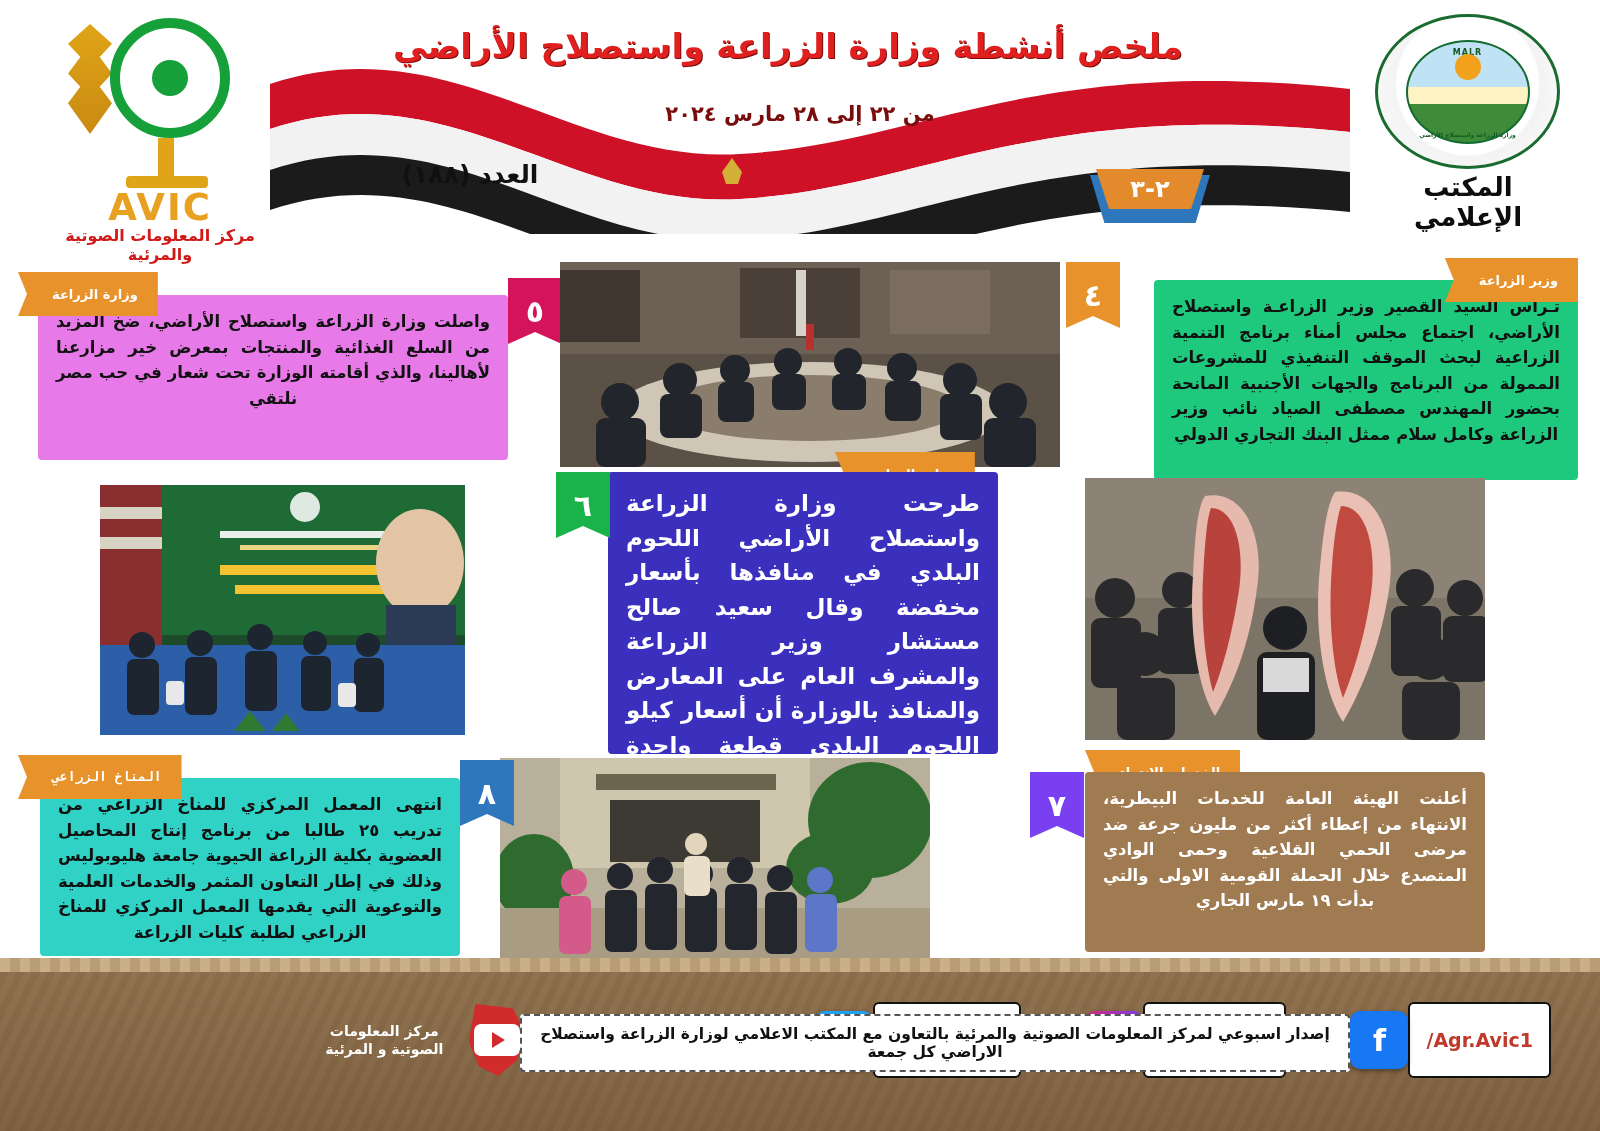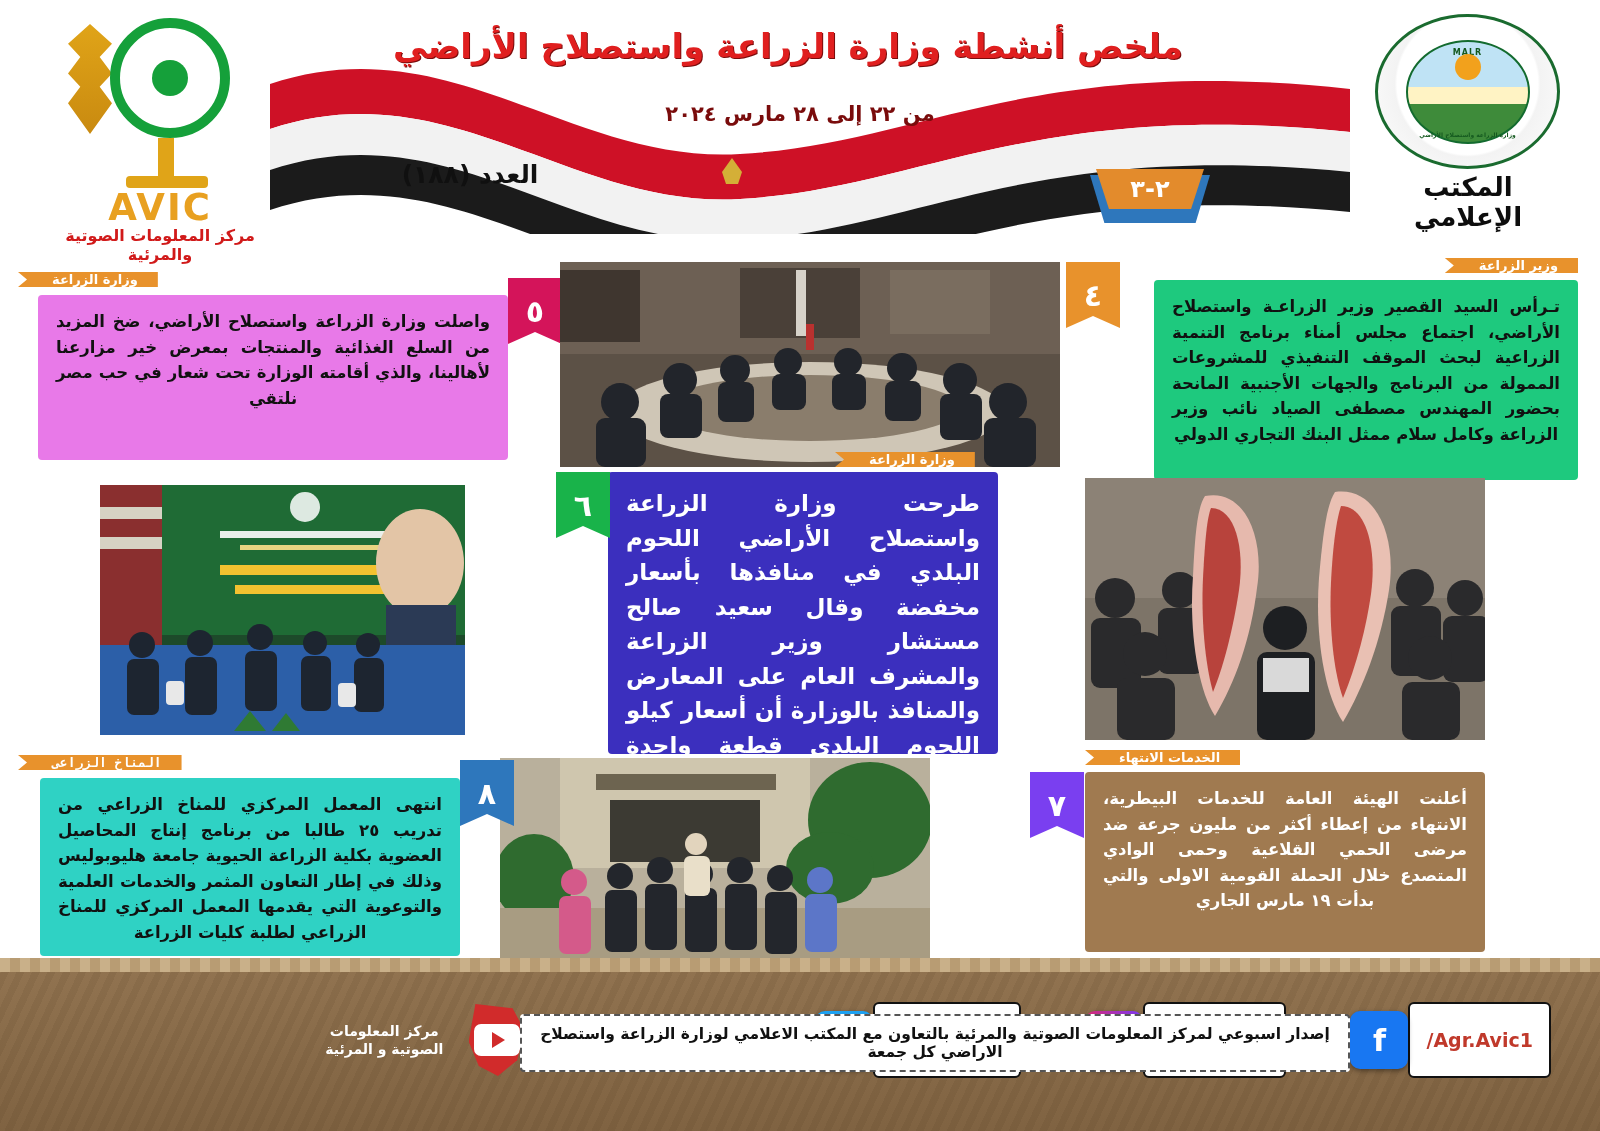--- a/index.html
+++ b/index.html
@@ -121,21 +121,21 @@
   .avic .name{position:absolute;top:176px;left:0;right:0;font-size:37px;font-weight:bold;color:#e8a020;letter-spacing:2px;}
   .avic .sub{position:absolute;top:216px;left:0;right:0;font-size:16px;font-weight:bold;color:#d11a1a;}
 
   
   .card{position:absolute;box-sizing:border-box;}
   .card .txt{
     padding:14px 18px;font-size:16.5px;line-height:1.55;font-weight:bold;
     text-align:justify;text-align-last:center;color:#111;
   }
   .ribbon{
-    position:absolute;height:15px;padding:0 20px 0 34px;
+    position:absolute;height:44px;padding:0 20px 0 34px;
     display:flex;align-items:center;justify-content:center;
     font-size:13px;font-weight:bold;color:#fff;
     background:#e8922c;
     clip-path:polygon(0 0,100% 0,100% 100%,0 100%,9px 50%);
     white-space:nowrap;
   }
   .numtab{
     position:absolute;width:54px;height:66px;
     display:flex;align-items:center;justify-content:center;
     font-size:30px;font-weight:bold;color:#fff;

